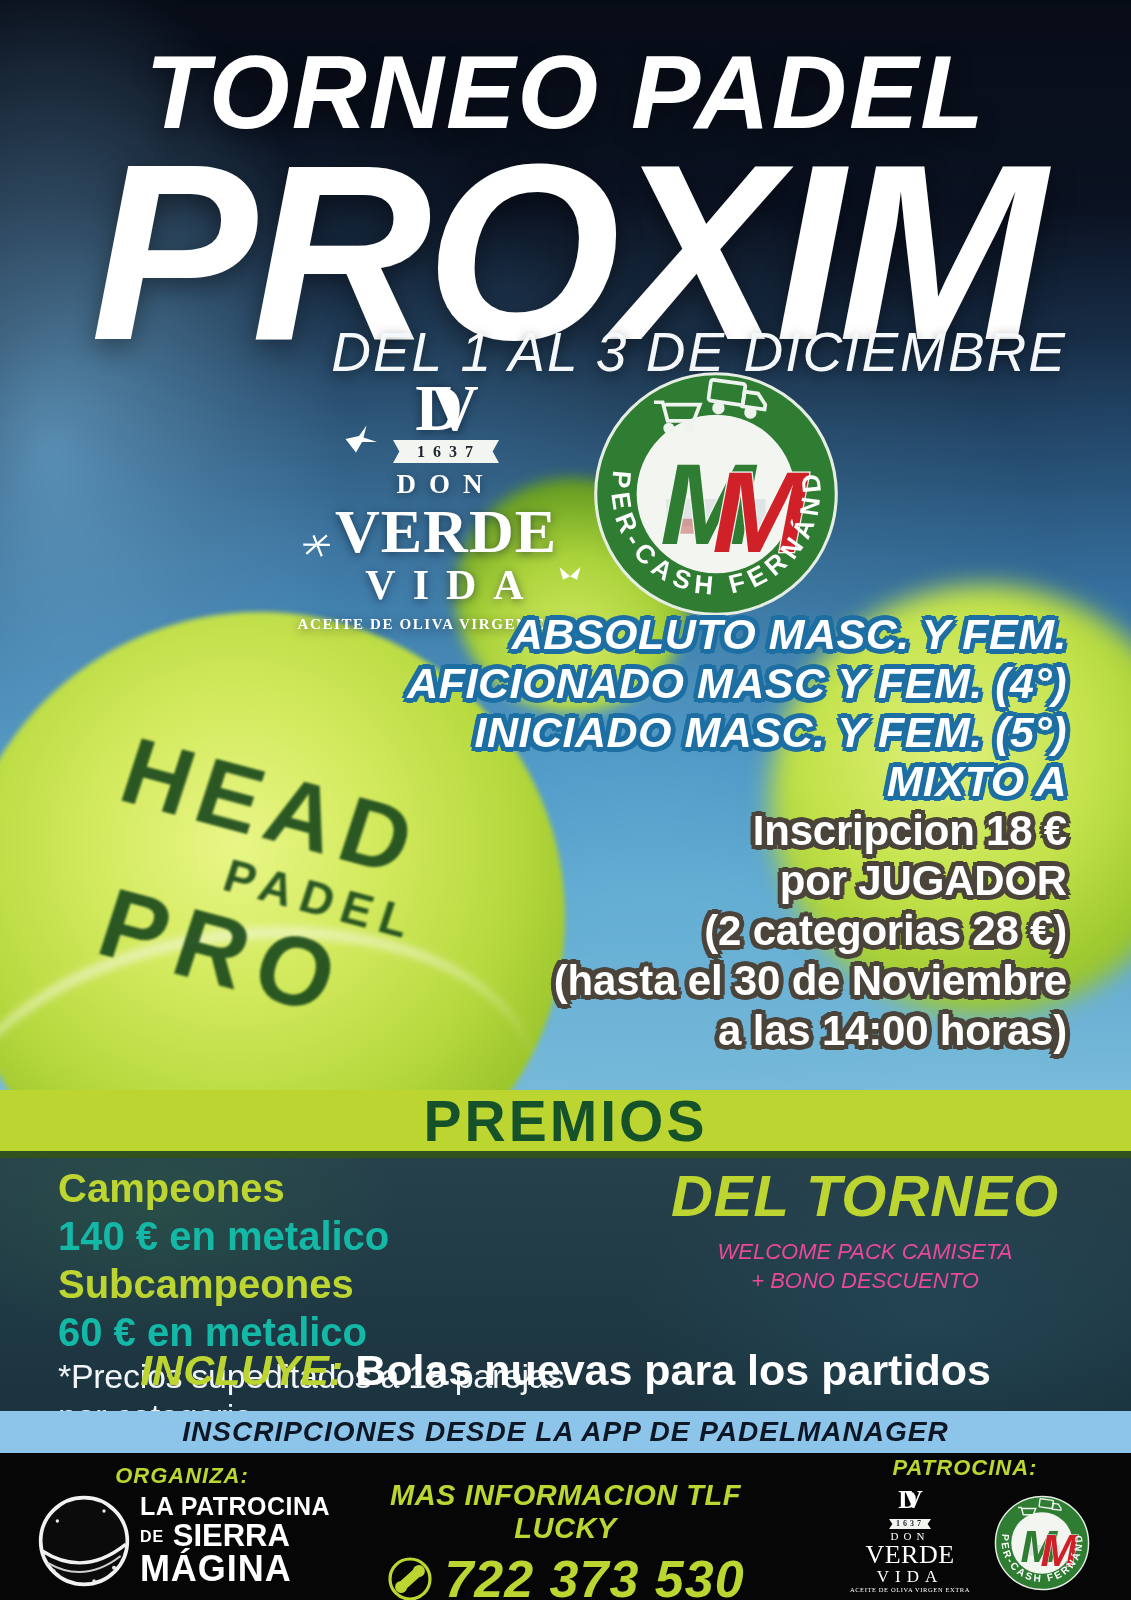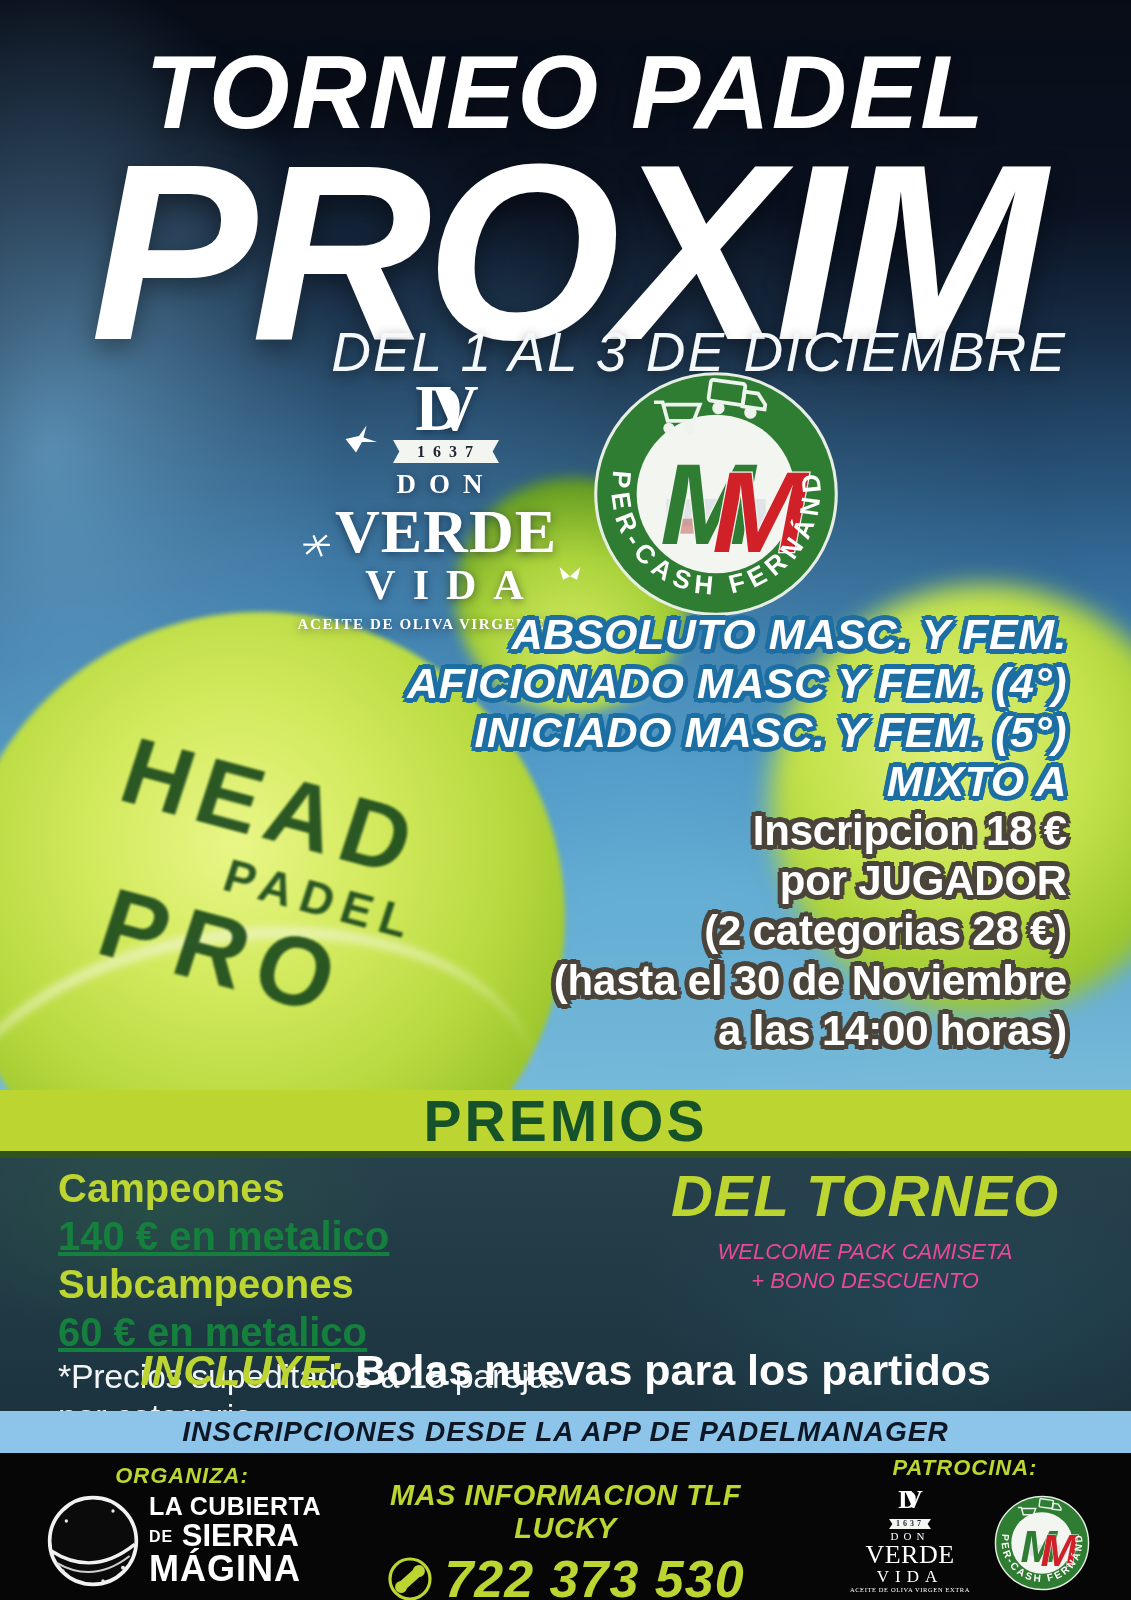--- a/index.html
+++ b/index.html
@@ -76,21 +76,21 @@
   .premios-bar{position:absolute;left:0;top:1090px;width:100%;height:61px;background:#bcd531;
     border-bottom:7px solid #31511d;display:flex;align-items:center;justify-content:center;}
   .premios-bar span{color:#155229;font-size:57px;font-weight:800;letter-spacing:3px;}
   .premios-bg{position:absolute;left:0;top:1158px;width:100%;height:253px;
     background:
       radial-gradient(340px 200px at 14% 18%, rgba(45,95,70,.45), transparent 70%),
       radial-gradient(420px 240px at 82% 62%, rgba(40,85,105,.4), transparent 70%),
       linear-gradient(180deg,#27414c 0%,#203a45 55%,#1b333e 100%);}
   .prize-left{position:absolute;left:58px;top:1164px;line-height:1.2;}
   .prize-label{color:#bcd531;font-size:40px;font-weight:800;}
-  .prize-value{color:#15803d;font-size:40px;font-weight:800;text-decoration:underline;}
+  .prize-value{color:#14b8a6;font-size:40px;font-weight:800;}
   .prize-note{color:#f2f5f7;font-size:34px;font-weight:400;letter-spacing:-.3px;line-height:1.18;}
   .shirt-right{position:absolute;left:610px;top:1166px;width:510px;text-align:center;}
   .shirt-title{color:#bcd531;font-size:58px;font-weight:800;font-style:italic;line-height:1.04;letter-spacing:1px;}
   .shirt-sub{color:#ec4899;font-size:22px;font-weight:400;font-style:italic;line-height:1.3;}
   .shirt-sub1{margin-top:12px;}
 
   .include-line{position:absolute;left:0;top:1349px;width:100%;text-align:center;font-size:43px;line-height:1;}
   .include-label{color:#bcd531;font-weight:800;font-style:italic;}
   .include-text{color:#fff;font-weight:800;}
 
@@ -244,21 +244,21 @@
           <circle cx="30" cy="30" r="26" fill="#0b0b0b" stroke="#f2f2f2" stroke-width="2.2"></circle>
           <path d="M5 36 Q 30 52 55 32" stroke="#f2f2f2" stroke-width="2" fill="none"></path>
           <path d="M8 43 Q 30 56 52 39" stroke="#cfcfcf" stroke-width="1.2" fill="none"></path>
           <circle cx="14" cy="18" r="1" fill="#e8e8e8"></circle>
             <circle cx="42" cy="12" r="1" fill="#e8e8e8"></circle>
           <circle cx="48" cy="46" r="1.2" fill="#e8e8e8"></circle>
             <circle cx="12" cy="48" r="1" fill="#e8e8e8"></circle>
           <circle cx="36" cy="54" r="1" fill="#e8e8e8"></circle>
         </svg>
         <div class="club-text">
-          <div class="club-l1">LA CUBIERTA</div>
+          <div class="club-l1">LA PATROCINA</div>
           <div class="club-l2"><span class="de">DE</span> <span>SIERRA</span></div>
           <div class="club-l3">MÁGINA</div>
         </div>
       </div>
     </div>
 
     <div class="f-info">
       <div class="f-label">MAS INFORMACION TLF LUCKY</div>
       <div class="phone-row">
         <svg style="width:48px;height:48px;" viewBox="0 0 60 60">

